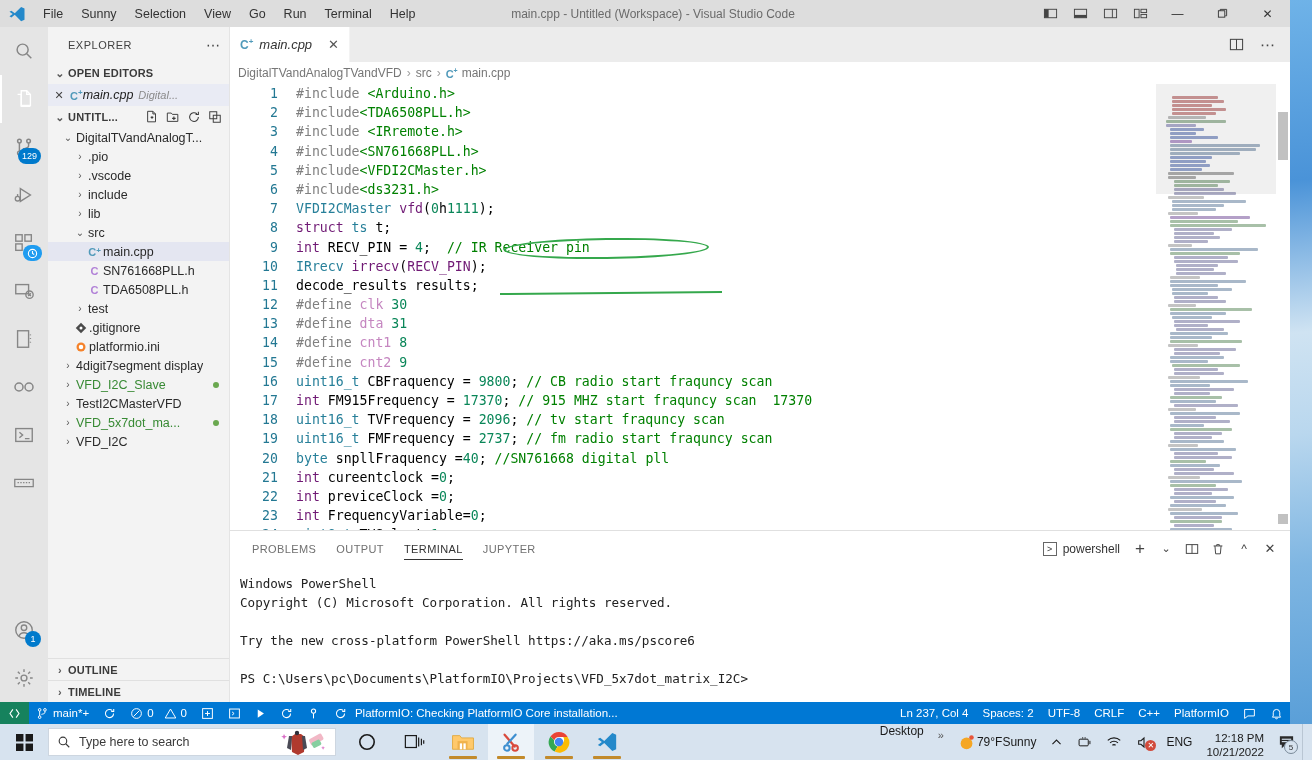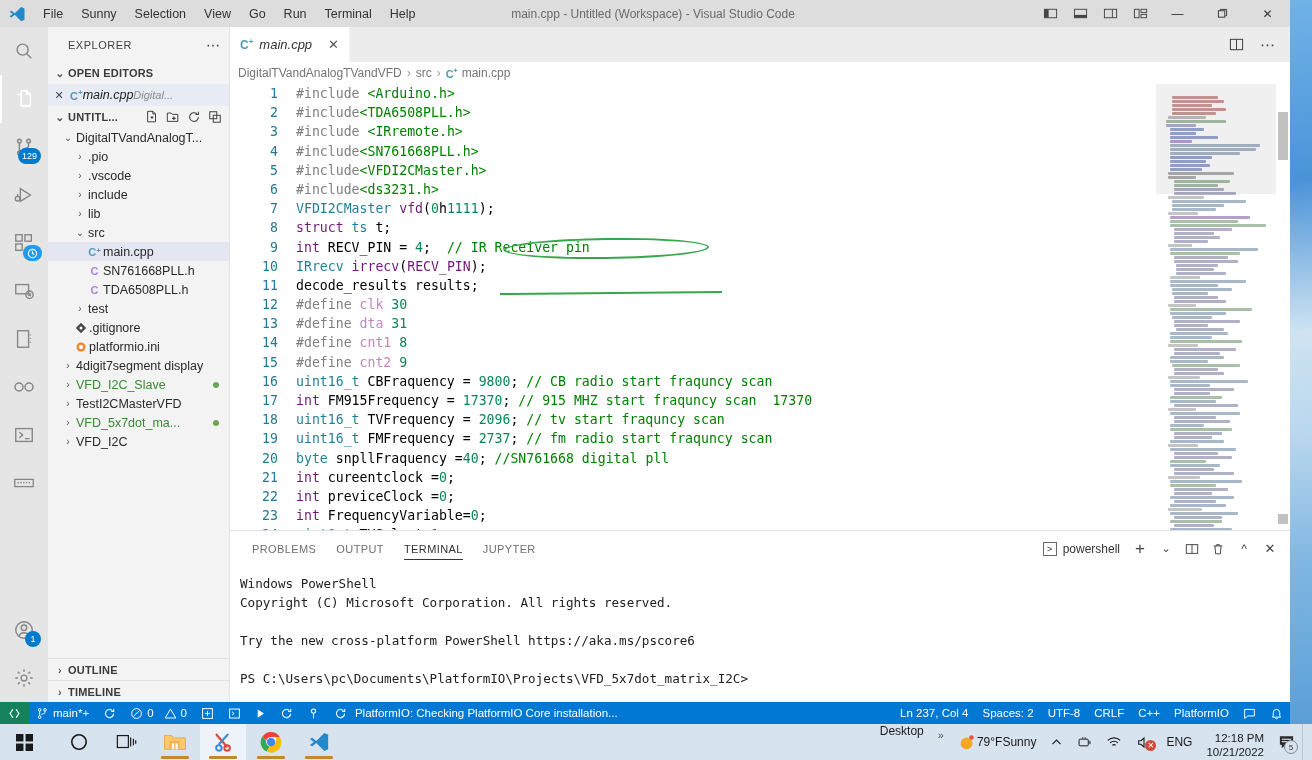--- a/index.html
+++ b/index.html
@@ -90,21 +90,21 @@
   }
   .row.sel { background: #e4e6f1; }
   .row .twisty { width: 16px; display: inline-flex; justify-content: center; color: #5a5a5a; font-size: 10px; }
   .row .ficon { width: 17px; display: inline-flex; justify-content: center; font-size: 11px; }
   .row .lbl { overflow: hidden; text-overflow: ellipsis; }
   .row .lbl.green { color: #388a34; }
   .dot-g { width: 6px; height: 6px; border-radius: 50%; background: #6aa84f; margin-left: auto; margin-right: 6px;}
   .oe-row { height: 22px; display: flex; align-items: center; font-size: 12.5px; background: #e9ebf4; }
   .oe-row .xx { width: 22px; text-align: center; color: #444; font-size: 11px; }
   .oe-row .nm { font-style: italic; color: #222; }
-  .oe-row .sub { font-style: italic; color: #8a8a8a; font-size: 11px; }
+  .oe-row .sub { font-style: italic; color: #8a8a8a; font-size: 11px; margin-left: 5px; }
   .sb-bottom { margin-top: auto; }
   .sb-bottom .sec-header { border-top: 1px solid #e0e0e0; height: 22px; }
 
   
   .editorcol { flex: 1; display: flex; flex-direction: column; min-width: 0; background: #fff; }
   .tabsbar { height: 35px; background: #ececec; display: flex; align-items: stretch; flex: none; }
   .tab {
     display: flex; align-items: center; gap: 6px; padding: 0 10px;
     background: #ffffff; font-size: 13px; color: #333; border-right: 1px solid #f3f3f3;
     min-width: 120px; position: relative;
@@ -803,20 +803,41 @@
 
   <div class="taskbar">
     <div class="tb-start">
       <svg width="17" height="17" viewBox="0 0 16 16" fill="#1a1a1a">
           <rect x="0" y="0" width="7" height="7"></rect>
           <rect x="9" y="0" width="7" height="7"></rect>
           <rect x="0" y="9" width="7" height="7"></rect>
           <rect x="9" y="9" width="7" height="7"></rect>
         </svg>
     </div>
+    <div class="tb-search">
+      <span>
+        <svg width="14" height="14" viewBox="0 0 16 16" fill="none" stroke="#3a3a3a" stroke-width="1.3">
+            <circle cx="6.8" cy="6.8" r="4.3"></circle>
+            <line x1="10" y1="10" x2="14" y2="14"></line>
+          </svg>
+      </span>
+      <span>Type here to search</span>
+      <span style="position:absolute;right:4px;top:1px;">
+        <svg width="56" height="26" viewBox="0 0 56 26">
+          <path d="M20 4l-4 3 1 15 6 3 6-3 1-15-4-3z" fill="#b03a2e"></path>
+          <path d="M14 6l-2 12 4 2 1-14z" fill="#4a4a55"></path>
+          <path d="M30 6l2 12-4 2-1-14z" fill="#4a4a55"></path>
+          <circle cx="22" cy="3" r="2.2" fill="#2e2e38"></circle>
+          <rect x="34" y="6" width="14" height="7" rx="1.6" fill="#f2b8c6" transform="rotate(-28 41 9)"></rect>
+          <rect x="37" y="11" width="9" height="6" rx="1.4" fill="#86cfa0" transform="rotate(-28 41 14)"></rect>
+          <path d="M9 4l1 2 2 .6-2 .8-.9 2-.9-2-2-.8 2-.6z" fill="#d96fc6"></path>
+          <path d="M48 16l.7 1.4 1.5.4-1.5.5-.6 1.5-.7-1.5-1.4-.5 1.4-.4z" fill="#d96fc6"></path>
+        </svg>
+      </span>
+    </div>
     <div class="tb-apps">
       <div class="tb-app">
         <svg width="20" height="20" viewBox="0 0 20 20" fill="none" stroke="#1a1a1a" stroke-width="1.6">
             <circle cx="10" cy="10" r="7.2"></circle>
           </svg>
       </div>
       <div class="tb-app">
         <svg width="22" height="18" viewBox="0 0 24 18" fill="none" stroke="#1a1a1a" stroke-width="1.3">
             <rect x="1.5" y="2" width="12" height="13"></rect>
             <path d="M16 4v10M19 5.5v7M21.5 7v4"></path>

